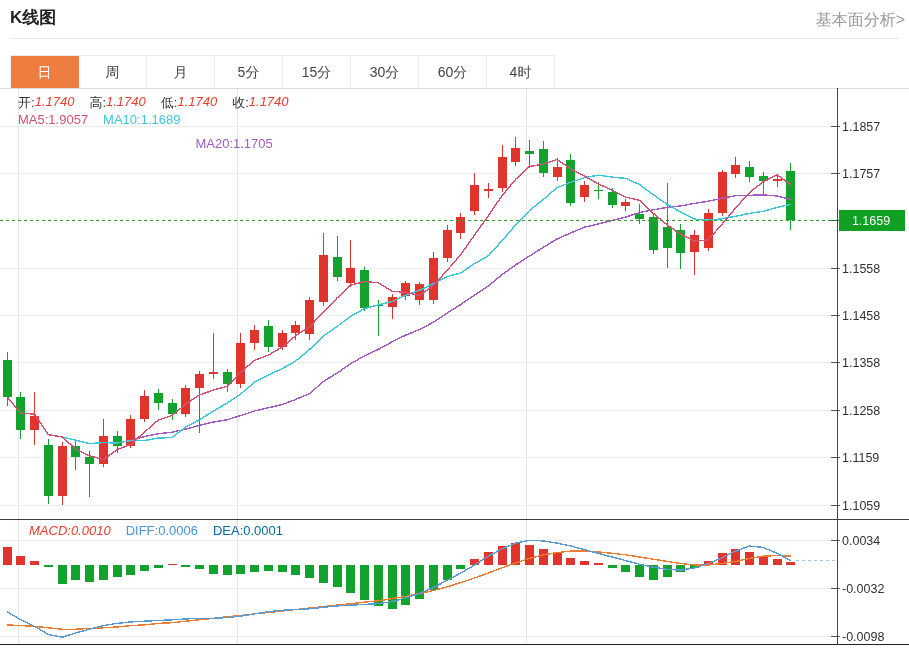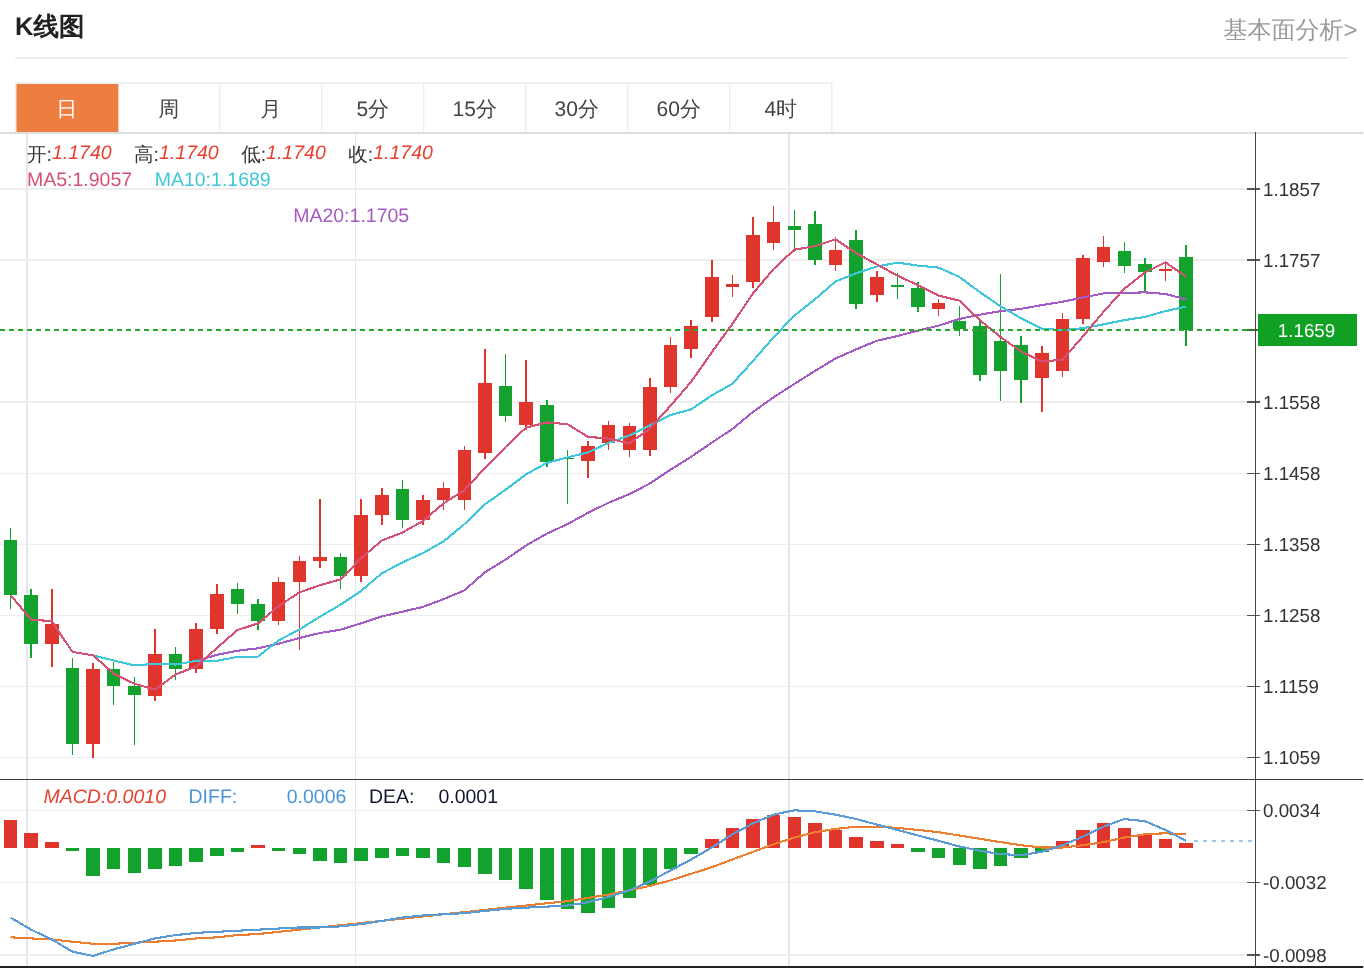--- a/index.html
+++ b/index.html
@@ -17,22 +17,22 @@
   .legend{position:absolute;display:flex;gap:15px;font-size:13px;white-space:nowrap;z-index:3;}
   .legend .item{display:flex;}
   .lg-ohlc{left:18px;top:6px;}
   .lg-ma{left:18px;top:24px;text-align:right;}
   .lg-macd{left:29px;top:435px;}
   .c-dark{color:#333;}
   .c-red{color:#e8402f;font-style:italic;}
   .c-rose{color:#d65073;}
   .c-cyan{color:#3ec6db;}
   .c-violet{color:#a55bc4;margin-top:24px;}
-  .c-blue{color:#4a94d8;gap:33px;}
-  .c-orange{color:#0f172a;gap:16px;}
+  .c-blue{color:#4a94d8;}
+  .c-orange{color:#0369a1;}
   svg{display:block;}
 </style>
 </head>
 <body>
 
 <div class="page">
   <div class="title">K线图</div>
   <a class="analysis-link">基本面分析&gt;</a>
   <div class="divider"></div>
 

